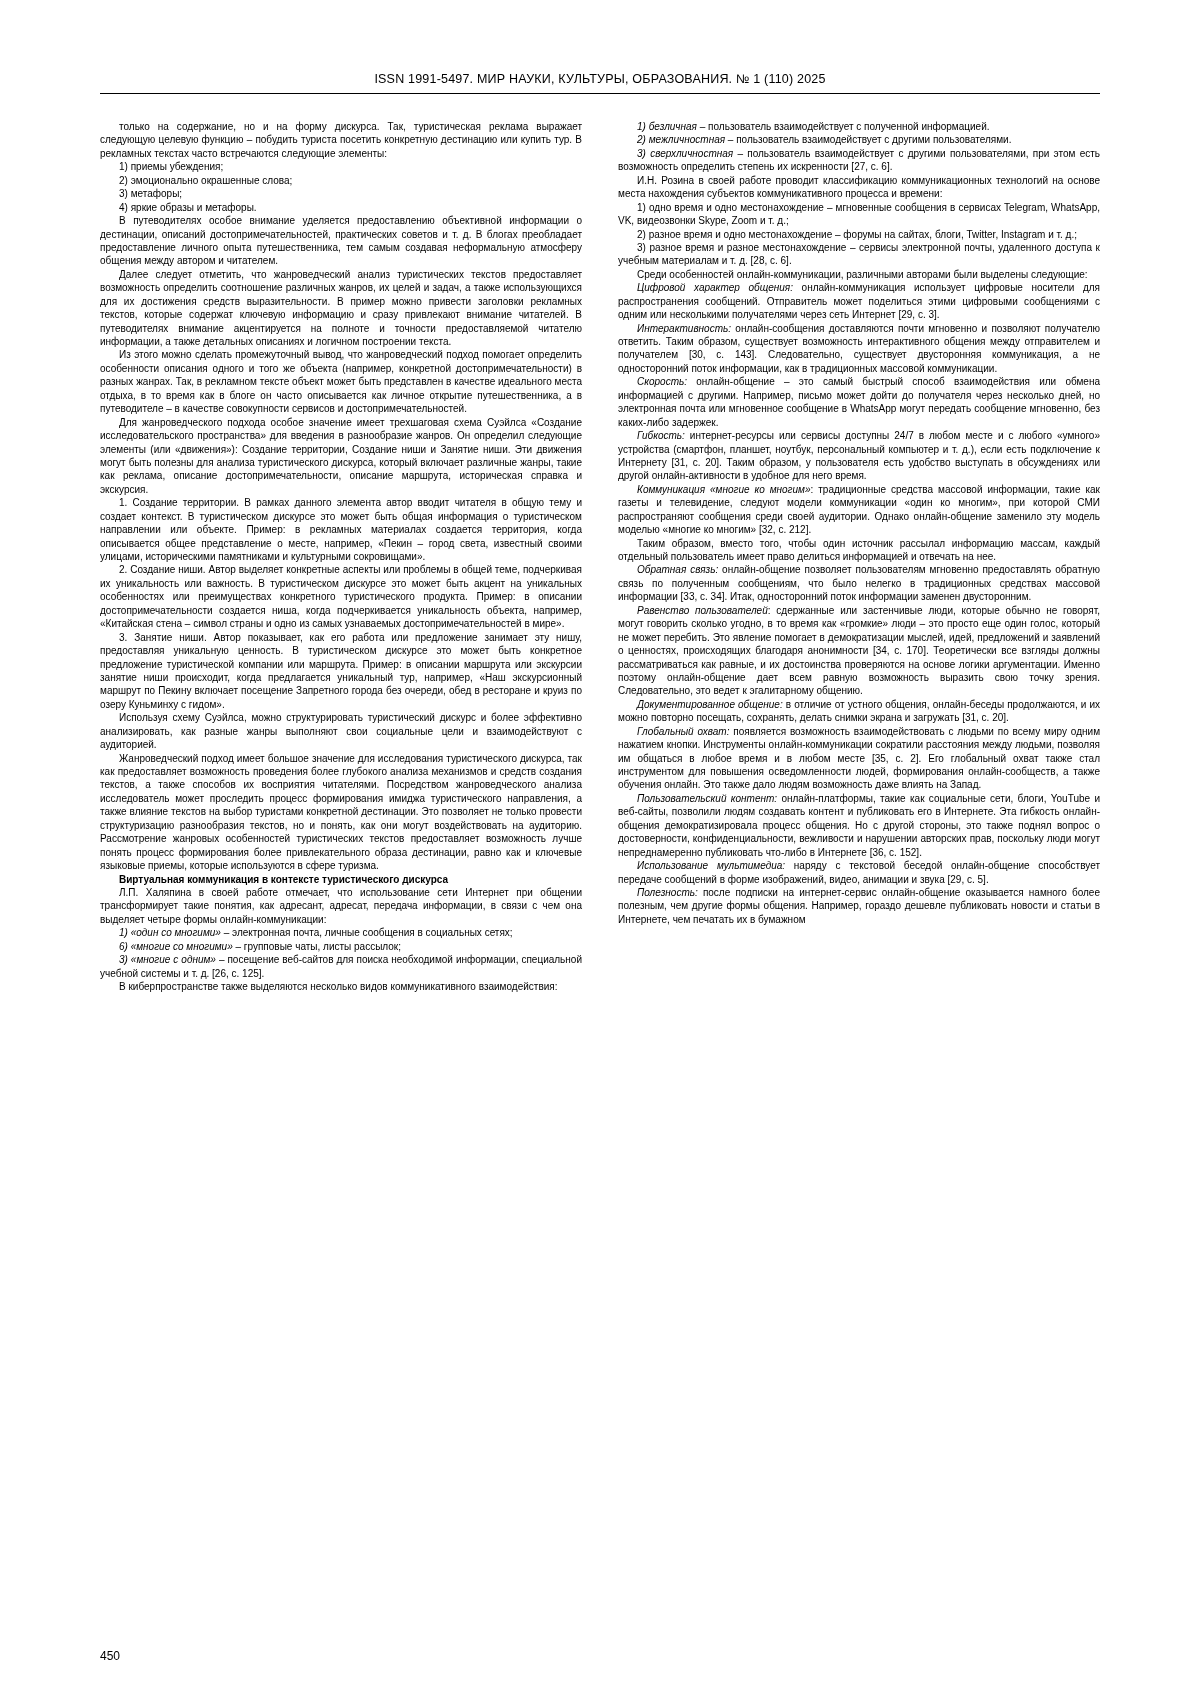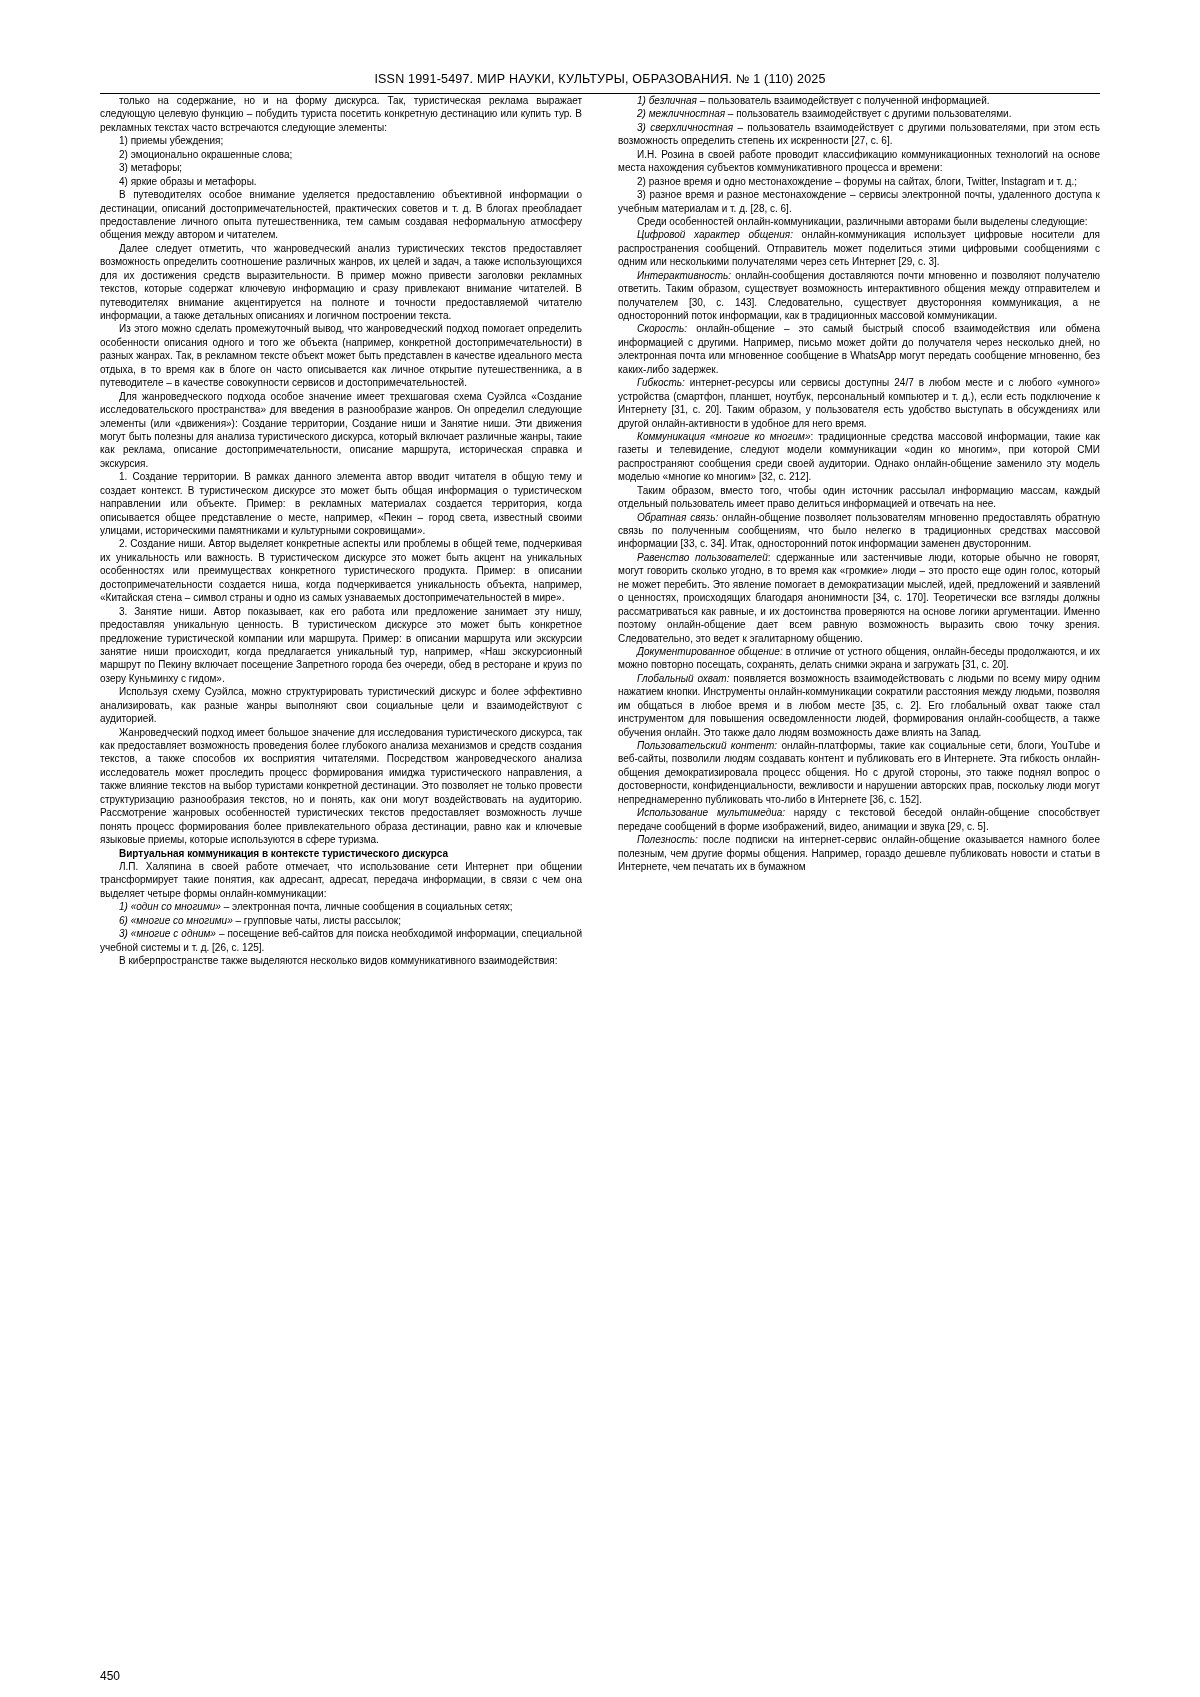--- a/index.html
+++ b/index.html
@@ -19,20 +19,21 @@
     height: 1697px;
     box-sizing: border-box;
     padding: 72px 100px 40px 100px;
   }
   .header {
     text-align: center;
     font-size: 12.5px;
     letter-spacing: 0.2px;
     padding-bottom: 7px;
     border-bottom: 1.2px solid #000;
+    margin-bottom: 26px;
   }
   .columns {
     display: flex;
     gap: 36px;
     align-items: flex-start;
   }
   .col {
     width: 482px;
     font-size: 10px;
     line-height: 1.345;
@@ -46,21 +47,21 @@
   p.listitem { text-indent: 19px; }
   p.subhead {
     text-indent: 19px;
     font-weight: bold;
     margin-top: 0;
   }
   .it { font-style: italic; margin-top: 28px; }
   .footer {
     position: absolute;
     left: 100px;
-    bottom: 14px;
+    bottom: 34px;
     font-size: 12px;
   }
 </style>
 </head>
 <body>
 
 <div class="page">
 
   <div class="header">ISSN 1991-5497. МИР НАУКИ, КУЛЬТУРЫ, ОБРАЗОВАНИЯ.  № 1 (110) 2025</div>
 
@@ -85,20 +86,21 @@
         <p class="listitem"><span class="it">1)  «один со многими»</span> – электронная почта, личные сообщения в социальных сетях;</p>
         <p class="listitem"><span class="it">6)  «многие со многими»</span> – групповые чаты, листы рассылок;</p>
         <p class="listitem"><span class="it">3)  «многие с одним»</span> – посещение веб-сайтов для поиска необходимой информации, специальной учебной системы и т. д. [26, с. 125].</p>
         <p>В киберпространстве также выделяются несколько видов коммуникативного взаимодействия:</p>
       </div>
     <div class="col" id="col-right">
         <p class="listitem"><span class="it">1)  безличная</span> – пользователь взаимодействует с полученной информацией.</p>
         <p class="listitem"><span class="it">2)  межличностная</span> – пользователь взаимодействует с другими пользователями.</p>
         <p class="listitem"><span class="it">3)  сверхличностная</span> – пользователь взаимодействует с другими пользователями, при этом есть возможность определить степень их искренности [27, с. 6].</p>
         <p>И.Н. Розина в своей работе проводит классификацию коммуникационных технологий на основе места нахождения субъектов коммуникативного процесса и времени:</p>
+        <p class="listitem">1)  одно время и одно местонахождение – мгновенные сообщения в сервисах Telegram, WhatsApp, VK, видеозвонки Skype, Zoom и т. д.;</p>
         <p class="listitem">2)  разное время и одно местонахождение – форумы на сайтах, блоги, Twitter, Instagram и т. д.;</p>
         <p class="listitem">3)  разное время и разное местонахождение – сервисы электронной почты, удаленного доступа к учебным материалам и т. д. [28, с. 6].</p>
         <p>Среди особенностей онлайн-коммуникации, различными авторами были выделены следующие:</p>
         <p class=""><span class="it">Цифровой характер общения:</span> онлайн-коммуникация использует цифровые носители для распространения сообщений. Отправитель может поделиться этими цифровыми сообщениями с одним или несколькими получателями через сеть Интернет [29, с. 3].</p>
         <p class=""><span class="it">Интерактивность:</span> онлайн-сообщения доставляются почти мгновенно и позволяют получателю ответить. Таким образом, существует возможность интерактивного общения между отправителем и получателем [30, с. 143]. Следовательно, существует двусторонняя коммуникация, а не односторонний поток информации, как в традиционных массовой коммуникации.</p>
         <p class=""><span class="it">Скорость:</span> онлайн-общение – это самый быстрый способ взаимодействия или обмена информацией с другими. Например, письмо может дойти до получателя через несколько дней, но электронная почта или мгновенное сообщение в WhatsApp могут передать сообщение мгновенно, без каких-либо задержек.</p>
         <p class=""><span class="it">Гибкость:</span> интернет-ресурсы или сервисы доступны 24/7 в любом месте и с любого «умного» устройства (смартфон, планшет, ноутбук, персональный компьютер и т. д.), если есть подключение к Интернету [31, с. 20]. Таким образом, у пользователя есть удобство выступать в обсуждениях или другой онлайн-активности в удобное для него время.</p>
         <p class=""><span class="it">Коммуникация «многие ко многим»</span>: традиционные средства массовой информации, такие как газеты и телевидение, следуют модели коммуникации «один ко многим», при которой СМИ распространяют сообщения среди своей аудитории. Однако онлайн-общение заменило эту модель моделью «многие ко многим» [32, с. 212].</p>
         <p>Таким образом, вместо того, чтобы один источник рассылал информацию массам, каждый отдельный пользователь имеет право делиться информацией и отвечать на нее.</p>
         <p class=""><span class="it">Обратная связь:</span> онлайн-общение позволяет пользователям мгновенно предоставлять обратную связь по полученным сообщениям, что было нелегко в традиционных средствах массовой информации [33, с. 34]. Итак, односторонний поток информации заменен двусторонним.</p>

